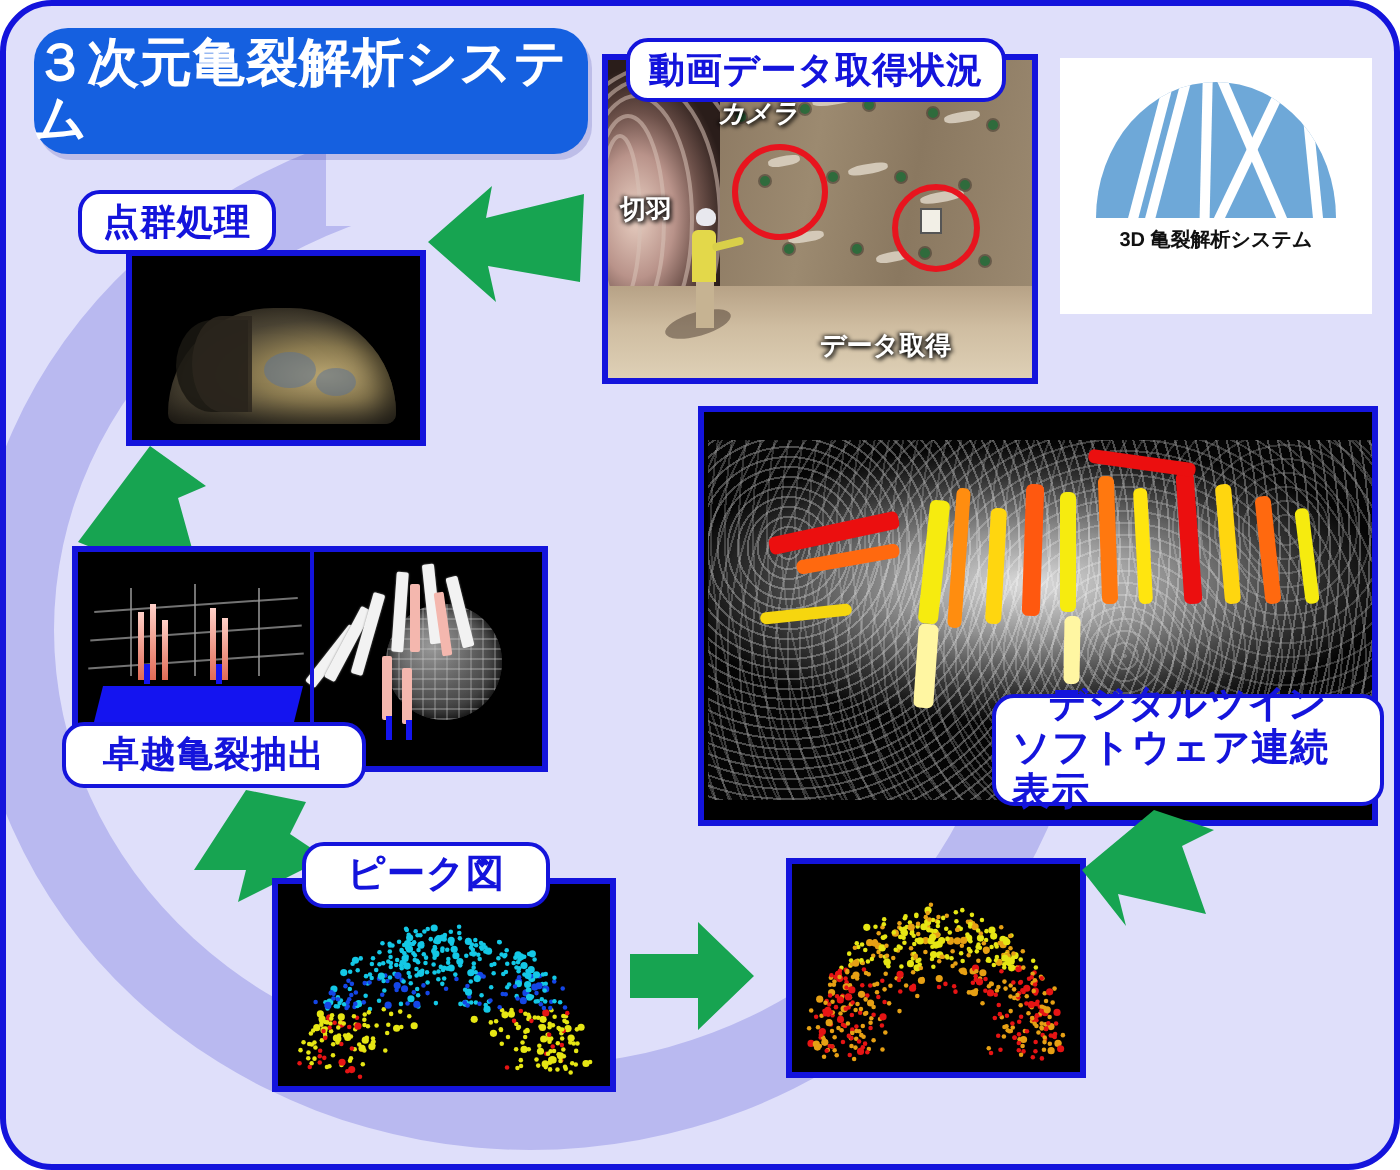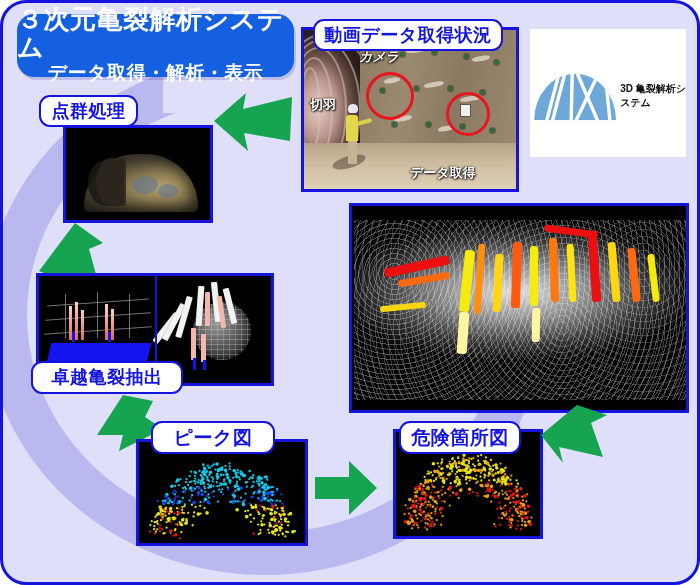--- a/index.html
+++ b/index.html
@@ -75,21 +75,21 @@
   #title-main{font-size:26px;font-weight:bold;letter-spacing:.5px;line-height:1.05;}
   #title-sub{font-size:19px;font-weight:bold;letter-spacing:.5px;line-height:1.2;margin-top:1px;}
 
   
   #logo-card{
     position:absolute;
     left:527px;top:26px;
     width:156px;height:128px;
     background:#fff;
     box-sizing:border-box;
-    display:flex;flex-direction:row;
+    display:flex;flex-direction:column;
     align-items:center;justify-content:flex-start;
     padding-top:4px;
   }
   #logo-mark{width:132px;height:78px;}
   #logo-l1{font-size:10px;font-weight:bold;color:#111;margin-top:2px;}
   #logo-l2{font-size:10px;font-weight:bold;color:#111;margin-top:1px;}
 
   
   .garrow{position:absolute;}
 
@@ -196,21 +196,20 @@
 <body>
 
 <div id="page">
 
   <div class="flow-band"></div>
   <div class="band-mask bm-top"></div>
   <div class="band-mask bm-right"></div>
 
   <div id="title-box">
     <div id="title-main">３次元亀裂解析システム</div>
-    <div id="title-sub">データ取得・解析・表示</div>
   </div>
 
   <div id="logo-card">
     <svg id="logo-mark" viewBox="0 0 132 78">
       <defs>
         <clipPath id="domeclip">
             <path d="M6 76 A60 68 0 0 1 126 76 Z"></path>
           </clipPath>
       </defs>
       <g clip-path="url(#domeclip)">
@@ -357,20 +356,24 @@
       <div class="crackband" style="left:196px;top:18px;width:8px;height:64px;background:#ff7814;transform:rotate(-2deg);"></div>
       <div class="crackband" style="left:214px;top:24px;width:7px;height:58px;background:#ffe014;transform:rotate(-3deg);"></div>
       <div class="crackband" style="left:236px;top:16px;width:9px;height:66px;background:#e61414;transform:rotate(-4deg);"></div>
       <div class="crackband" style="left:256px;top:22px;width:8px;height:60px;background:#ffd214;transform:rotate(-5deg);"></div>
       <div class="crackband" style="left:276px;top:28px;width:8px;height:54px;background:#ff6a14;transform:rotate(-6deg);"></div>
       <div class="crackband" style="left:296px;top:34px;width:7px;height:48px;background:#f0e614;transform:rotate(-7deg);"></div>
       <div class="crackband" style="left:190px;top:8px;width:54px;height:7px;background:#e61414;transform:rotate(8deg);"></div>
       <div class="crackband" style="left:104px;top:92px;width:10px;height:42px;background:#fff0a0;transform:rotate(4deg);"></div>
       <div class="crackband" style="left:178px;top:88px;width:8px;height:34px;background:#fff0a0;transform:rotate(1deg);"></div>
     </div>
+  </div>
+  <div class="pill" style="left:493px;top:344px;width:196px;height:56px;font-size:19px;flex-direction:column;">
+    <span>デジタルツイン</span>
+    <span>ソフトウェア連続表示</span>
   </div>
 
   <div class="imgbox" id="photo-peak">
     <svg viewBox="0 0 172 107" style="position:absolute;inset:0;width:100%;height:100%;" id="peak-svg">
         <circle cx="146.3" cy="84.3" r="1.2" fill="#e6e614"></circle>
         <circle cx="40.8" cy="63.4" r="1.9" fill="#14c8e6"></circle>
         <circle cx="83.0" cy="50.5" r="1.2" fill="#14c8e6"></circle>
         <circle cx="83.2" cy="28.9" r="1.9" fill="#14c8e6"></circle>
         <circle cx="61.2" cy="40.3" r="1.2" fill="#14c8e6"></circle>
         <circle cx="29.8" cy="60.0" r="1.2" fill="#14c8e6"></circle>
@@ -1453,20 +1456,19 @@
         <circle cx="112.3" cy="41.1" r="1.9" fill="#e6e614"></circle>
         <circle cx="22.5" cy="101.1" r="1.2" fill="#e6a014"></circle>
         <circle cx="74.6" cy="35.4" r="1.2" fill="#e6e614"></circle>
         <circle cx="56.2" cy="38.6" r="1.2" fill="#e6e614"></circle>
         <circle cx="53.7" cy="45.3" r="1.2" fill="#e6e614"></circle>
         <circle cx="111.4" cy="49.8" r="1.9" fill="#e6e614"></circle>
         <circle cx="116.3" cy="66.3" r="1.2" fill="#e6a014"></circle>
         <circle cx="127.8" cy="54.7" r="1.2" fill="#e6e614"></circle>
       </svg>
   </div>
-  <div class="pill" style="left:396px;top:418px;width:122px;height:33px;font-size:19px;">危険箇所図</div>
 
   <svg class="garrow" style="left:530px;top:400px;width:80px;height:64px;" viewBox="0 0 80 64">
     <polygon points="44,2 74,12 58,20 70,54 26,44 30,60 8,32" fill="#17a451"></polygon>
   </svg>
 
 
 </div>
 
 </body></html>

